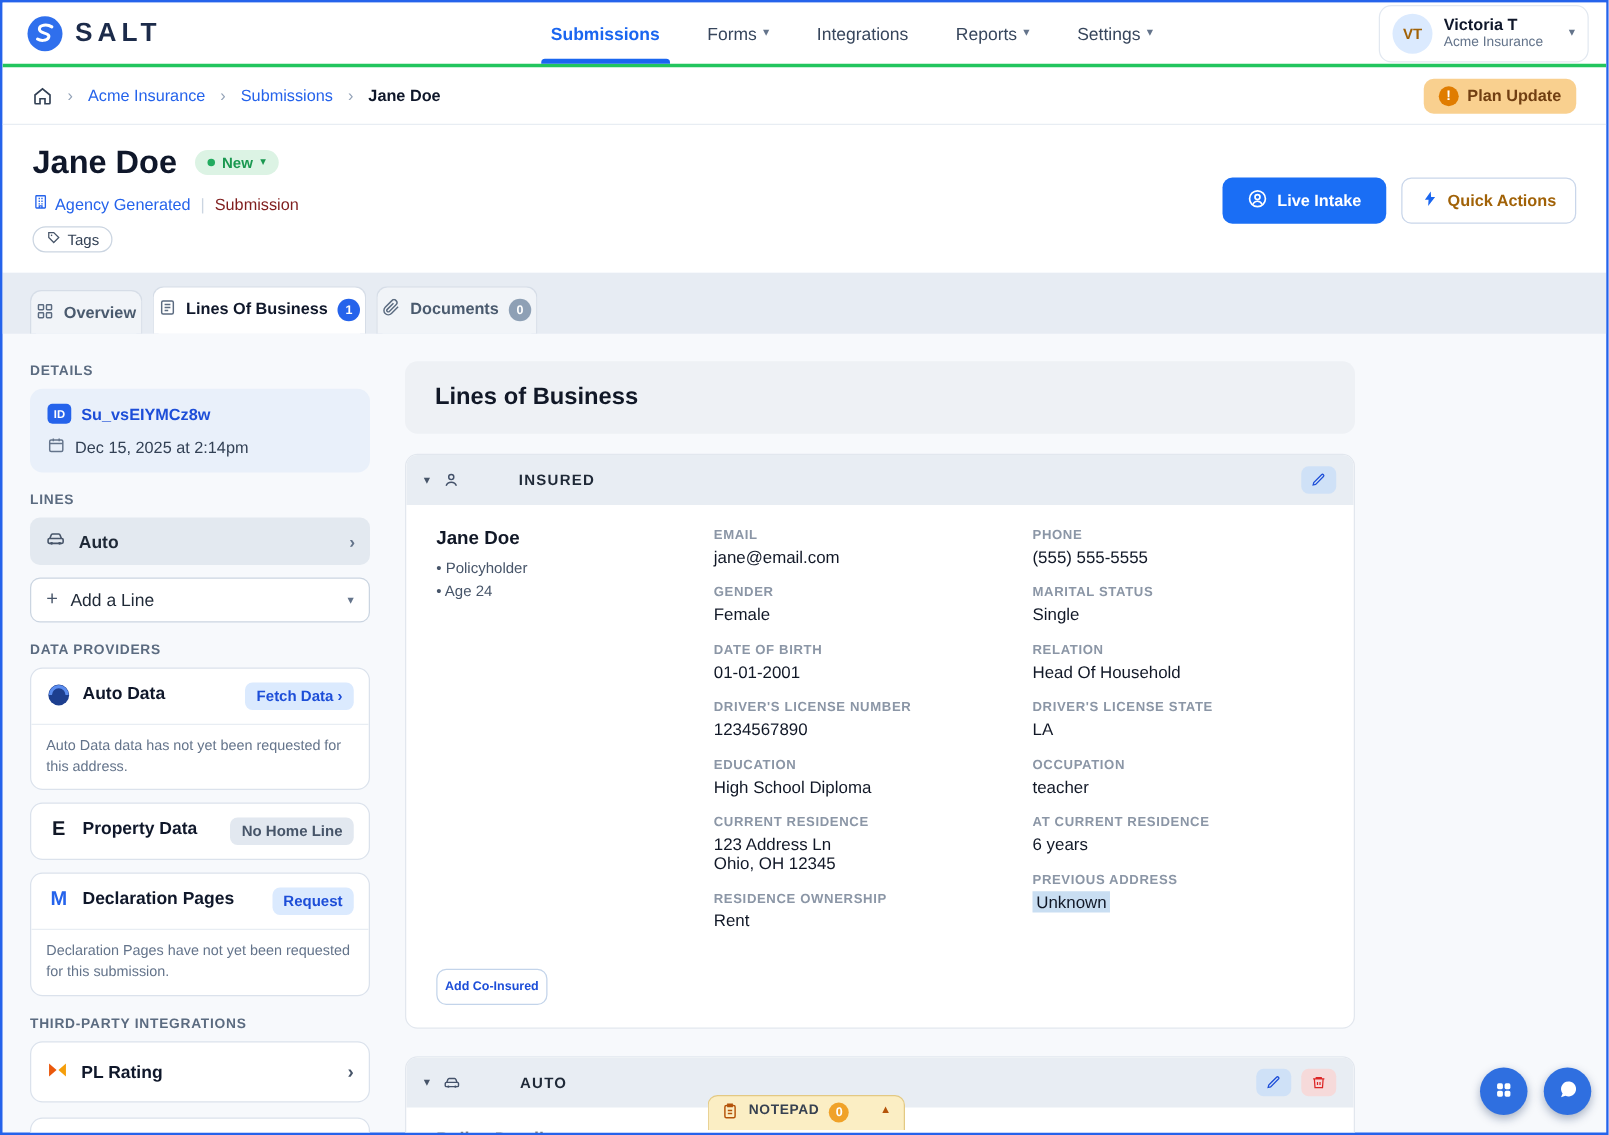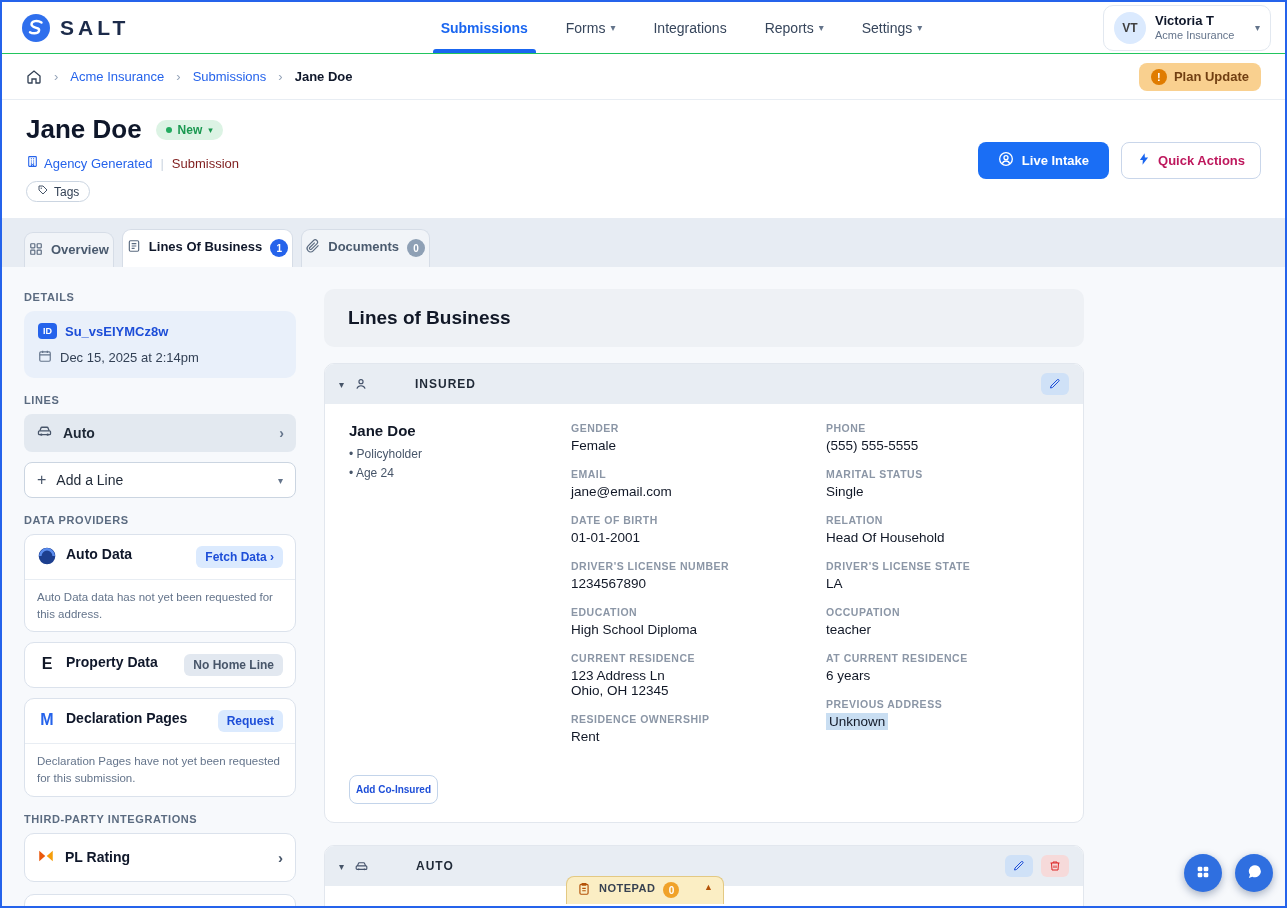--- a/index.html
+++ b/index.html
@@ -1,30 +1,30 @@
 <!DOCTYPE html>
 <html><head>
 <meta charset="utf-8">
 <style>
   * { margin:0; padding:0; box-sizing:border-box; }
   html,body { width:1287px; height:908px; background:#fff; font-family:"Liberation Sans","DejaVu Sans",sans-serif; }
   .page { position:relative; width:1287px; height:908px; border:2px solid #2563eb; background:#f7f9fc; overflow:hidden; }
 
   
-  .navbar { height:52px; background:#fff; display:flex; align-items:center; padding:0 14px 0 18px; border-bottom:1px solid #22c55e; }
+  .navbar { height:52px; background:#fff; display:flex; align-items:center; padding:0 14px 0 18px; border-bottom:3px solid #22c55e; }
   .brand { display:flex; align-items:center; gap:8px; width:240px; }
   .brand-logo { width:32px; height:32px; }
   .brand-text { font-size:21px; font-weight:700; letter-spacing:4px; color:#1c2b4a; }
   .nav { display:flex; align-items:center; gap:38px; margin:0 auto; height:100%; }
   .nav-item { position:relative; display:flex; align-items:center; gap:5px; height:100%; font-size:14px; color:#33415588; color:#37465c; cursor:pointer; text-decoration:none; }
   .nav-item .chev { font-size:10px; color:#64748b; }
   .nav-item.active { color:#1a66f0; font-weight:700; }
   .nav-item.active::after { content:""; position:absolute; left:-8px; right:-8px; bottom:0; height:4px; background:#1a66f0; border-radius:3px 3px 0 0; }
   .user-card { display:flex; align-items:center; gap:9px; border:1px solid #e2e8f0; border-radius:10px; padding:6px 10px; min-width:168px; cursor:pointer; background:#fff; }
-  .avatar { width:32px; height:32px; border-radius:50%; background:#dbeafe; color:#404040; font-size:12px; font-weight:700; display:flex; align-items:center; justify-content:center; }
+  .avatar { width:32px; height:32px; border-radius:50%; background:#dbeafe; color:#a16207; font-size:12px; font-weight:700; display:flex; align-items:center; justify-content:center; }
   .user-meta { line-height:1.2; }
   .user-name { font-size:13px; font-weight:700; color:#0f172a; }
   .user-org { font-size:11px; color:#64748b; }
   .user-card .chev { margin-left:auto; font-size:10px; color:#64748b; }
 
   
   .crumb-bar { height:46px; background:#fff; display:flex; align-items:center; gap:12px; padding:0 24px; border-bottom:1px solid #e8edf3; }
   .crumb-bar .home { color:#334155; display:flex; }
   .crumb-sep { color:#94a3b8; font-size:13px; }
   .crumb-link { color:#2563eb; font-size:13px; text-decoration:none; cursor:pointer; }
@@ -39,21 +39,21 @@
   .status-pill { display:flex; align-items:center; gap:6px; background:#dcf3e4; border-radius:12px; padding:3px 10px; font-size:12px; font-weight:700; color:#1a9850; cursor:pointer; }
   .status-dot { width:6px; height:6px; border-radius:50%; background:#22ab5f; }
   .status-pill .chev { font-size:9px; color:#1a9850; }
   .head-row2 { display:flex; align-items:center; gap:8px; margin-top:10px; font-size:13px; }
   .src-link { color:#2563eb; display:flex; align-items:center; gap:5px; cursor:pointer; }
   .vbar { color:#cbd5e1; }
   .sub-type { color:#7f1d1d; }
   .tags-pill { display:inline-flex; align-items:center; gap:5px; border:1px solid #cbd5e1; border-radius:12px; padding:2px 10px; font-size:12px; color:#334155; margin-top:10px; cursor:pointer; background:#fff; }
   .head-actions { position:absolute; right:24px; top:42px; display:flex; gap:12px; }
   .btn-primary { display:flex; align-items:center; gap:8px; background:#1a6ef5; color:#fff; border:none; border-radius:8px; padding:9px 20px; font-size:13px; font-weight:700; cursor:pointer; font-family:inherit; }
-  .btn-outline { display:flex; align-items:center; gap:7px; background:#fff; color:#be185d; border:1px solid #c9d6ea; border-radius:8px; padding:9px 15px; font-size:13px; font-weight:700; cursor:pointer; font-family:inherit;justify-content:space-between; }
+  .btn-outline { display:flex; align-items:center; gap:7px; background:#fff; color:#a16207; border:1px solid #c9d6ea; border-radius:8px; padding:9px 15px; font-size:13px; font-weight:700; cursor:pointer; font-family:inherit;justify-content:space-between; }
 
   
   .tabs-bar { background:#e7ecf3; padding:11px 0 0 22px; display:flex; align-items:flex-end; gap:8px; }
   .tab { display:inline-flex; align-items:flex-start; gap:8px; padding:9px 4px 10px; border:1px solid #d6dde7; border-bottom:none; border-radius:9px 9px 0 0; background:#f1f4f8; color:#44526355; color:#4a5a6e; font-size:13px; font-weight:600; cursor:pointer; }
   .tab.active { background:#fff; color:#0f172a; font-weight:700; }
   .tab-ic { display:flex; color:#5b6b80; }
   .tab-badge { width:18px; height:18px; border-radius:50%; font-size:10px; font-weight:700; color:#fff; display:flex; align-items:center; justify-content:center; }
   .tab-badge.blue { background:#2563eb; }
   .tab-badge.gray { background:#8ea0b5; }
 
@@ -387,26 +387,26 @@
           </span>
         </div>
         <div class="insured-body">
           <div>
             <div class="person-name">Jane Doe</div>
             <div class="bullet">Policyholder</div>
             <div class="bullet">Age 24</div>
           </div>
           <div>
             <div class="field">
+                <div class="f-label">EMAIL</div>
+                <div class="f-value">jane@email.com</div>
+              </div>
+            <div class="field">
                 <div class="f-label">GENDER</div>
                 <div class="f-value">Female</div>
-              </div>
-            <div class="field">
-                <div class="f-label">EMAIL</div>
-                <div class="f-value">jane@email.com</div>
               </div>
             <div class="field">
                 <div class="f-label">DATE OF BIRTH</div>
                 <div class="f-value">01-01-2001</div>
               </div>
             <div class="field">
                 <div class="f-label">DRIVER'S LICENSE NUMBER</div>
                 <div class="f-value">1234567890</div>
               </div>
             <div class="field">

